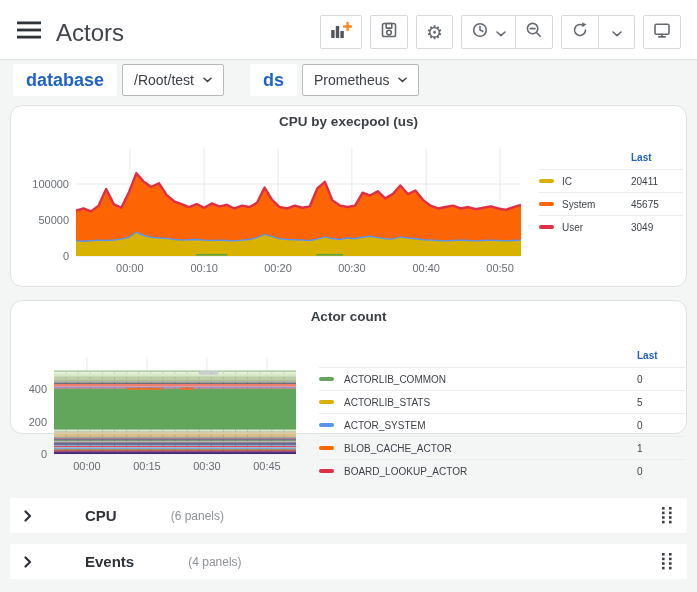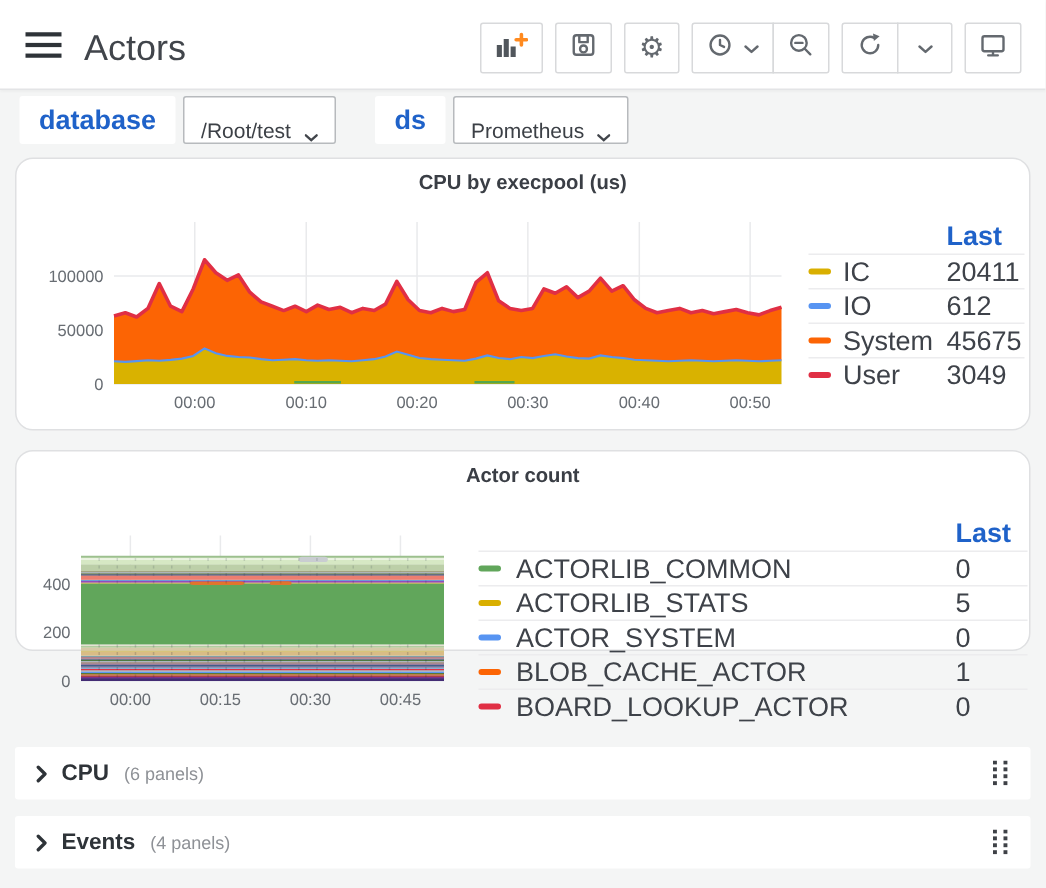--- a/index.html
+++ b/index.html
@@ -20,50 +20,50 @@
   .tgroup .tbtn { border-radius:0; margin-left:-1px; }
   .tgroup .tbtn:first-child { border-radius:2px 0 0 2px; margin-left:0; }
   .tgroup .tbtn:last-child { border-radius:0 2px 2px 0; }
   .icon-stroke { stroke:#64696f; stroke-width:1.6; fill:none; stroke-linecap:round; stroke-linejoin:round; }
 
   
   .submenu { position:absolute; top:64px; left:13px; display:flex; align-items:center; }
   .var-label { height:32px; background:#fff; border-radius:2px; display:flex; align-items:center;
                padding:0 13px; color:#1f62c9; font-size:18px; font-weight:bold; cursor:pointer; }
   .var-select { height:32px; background:#fff; border:1px solid #b7babd; border-radius:2px; margin-left:5px;
-                display:flex; align-items:flex-end; padding:0 11px; color:#3c4046; font-size:14px; cursor:pointer; }
+                display:flex; align-items:center; padding:0 11px; color:#3c4046; font-size:14px; cursor:pointer; }
   .var-select svg { margin-left:9px; }
   .var-gap { width:26px; }
 
   
   .panel { position:absolute; background:#fff; border:1px solid #dfe0e2; border-radius:12px; }
   .panel-title { position:absolute; top:8px; left:0; right:0; text-align:center; font-size:13.5px;
                  font-weight:bold; color:#3a3e45; cursor:pointer; }
   #panel-cpu { left:10px; top:105px; width:677px; height:182px; }
   #panel-actors { left:10px; top:300px; width:677px; height:134px; }
   .chart-svg { position:absolute; }
   #chart1 { left:8px; top:34px; }
   #chart2 { left:8px; top:40px; }
 
   
-  .legend { position:absolute; font-size:18px; color:#3e4249; }
+  .legend { position:absolute; font-size:10px; color:#3e4249; }
   #legend1 { left:528px; top:40px; width:144px; }
   #legend2 { left:308px; top:43px; width:366px; }
   .lg-row { display:flex; align-items:center; height:23px; border-top:1px solid #ececee; cursor:pointer; }
   .lg-row.lg-head { border-top:none; cursor:pointer; }
   .lg-swatch { width:15px; height:4px; border-radius:2px; flex:none; }
   .lg-name { margin-left:8px; flex:1 1 auto; white-space:nowrap; overflow:hidden; }
   #legend1 .lg-val { flex:none; width:52px; text-align:left; }
   #legend2 .lg-name { margin-left:10px; }
   #legend2 .lg-val { flex:none; width:48px; text-align:left; }
   .lg-last { color:#1f62c9; font-weight:bold; }
 
   
   .dash-row { position:absolute; left:10px; width:677px; height:35px; background:#fff; border-radius:2px;
-              display:flex; align-items:center; padding:0 14px; cursor:pointer; }
+              display:flex; align-items:center; padding:0 14px; cursor:pointer;gap:44px; }
   #row-cpu { top:498px; }
   #row-events { top:544px; }
   .row-chevron { margin-right:9px; display:flex; }
   .row-title { font-size:15px; font-weight:bold; color:#2e3338; }
   .row-count { font-size:12px; color:#8e9196; margin-left:10px; }
   .row-drag { margin-left:auto; cursor:grab; display:flex; }
 </style>
 </head>
 <body>
 
@@ -207,25 +207,20 @@
       </div>
       <div>
 
 
           <div class="lg-row">
             <span class="lg-swatch" style="background: rgb(217, 175, 0);"></span>
             <span class="lg-name">IC</span>
             <span class="lg-val">20411</span>
           </div>
 
-          <div class="lg-row">
-            <span class="lg-swatch" style="background: rgb(87, 148, 242);"></span>
-            <span class="lg-name">IO</span>
-            <span class="lg-val">612</span>
-          </div>
 
           <div class="lg-row">
             <span class="lg-swatch" style="background: rgb(252, 100, 4);"></span>
             <span class="lg-name">System</span>
             <span class="lg-val">45675</span>
           </div>
 
           <div class="lg-row">
             <span class="lg-swatch" style="background: rgb(224, 47, 68);"></span>
             <span class="lg-name">User</span>

